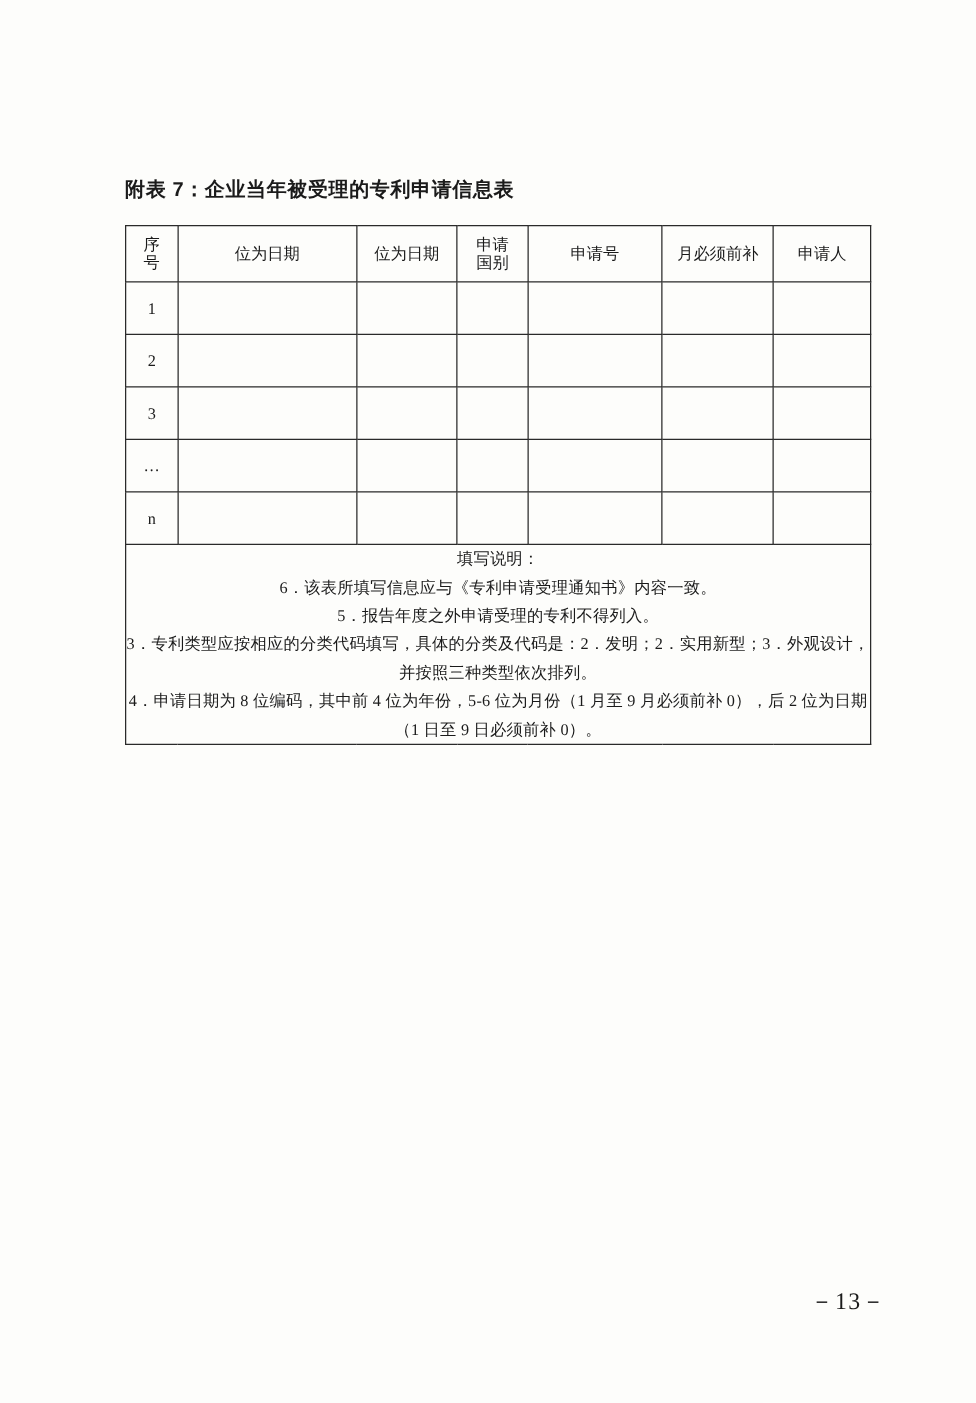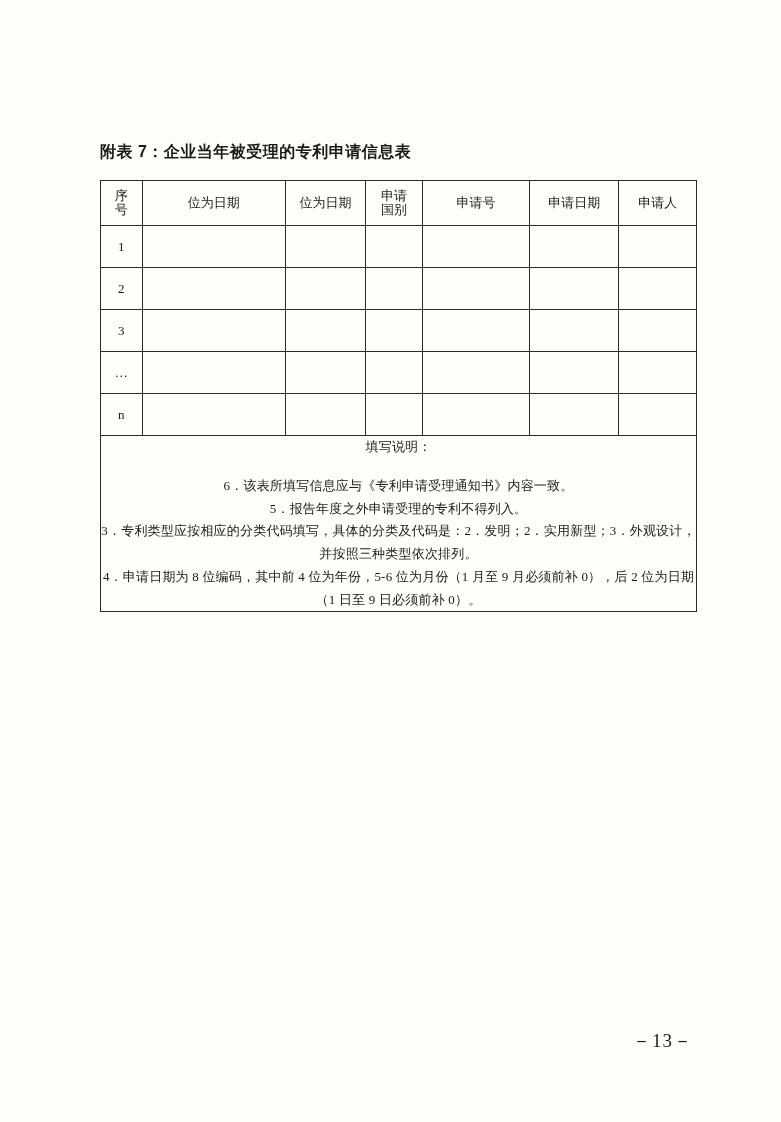--- a/index.html
+++ b/index.html
@@ -71,29 +71,29 @@
   .note-cell {
     text-align: left;
     vertical-align: top;
     padding: 10px 12px 14px 12px;
     font-size: 12.5px;
     line-height: 1.75;
     letter-spacing: 0.2px;
   }
   .note-title {
     display: block;
-    margin-bottom: 16px;
+    margin-bottom: 0;
   }
   .note-line {
     display: block;
     white-space: pre-wrap;
   }
   .page-number {
     position: absolute;
-    right: 88px;
+    right: 72px;
     bottom: 68px;
     font-family: "Liberation Serif", serif;
     font-size: 19px;
     letter-spacing: 1px;
     color: #1b1b1b;
   }
 </style>
 </head>
 <body>
 
@@ -118,21 +118,21 @@
             <span class="two-line">序</span>
             <span class="two-line">号</span>
           </th>
           <th>位为日期</th>
           <th>位为日期</th>
           <th>
             <span class="two-line">申请</span>
             <span class="two-line">国别</span>
           </th>
           <th>申请号</th>
-          <th>申请日期</th>
+          <th>月必须前补</th>
           <th>申请人</th>
         </tr>
       </thead>
       <tbody>
         <tr>
           <td class="seq-cell">1</td>
           <td></td>
           <td></td>
           <td></td>
           <td></td>

